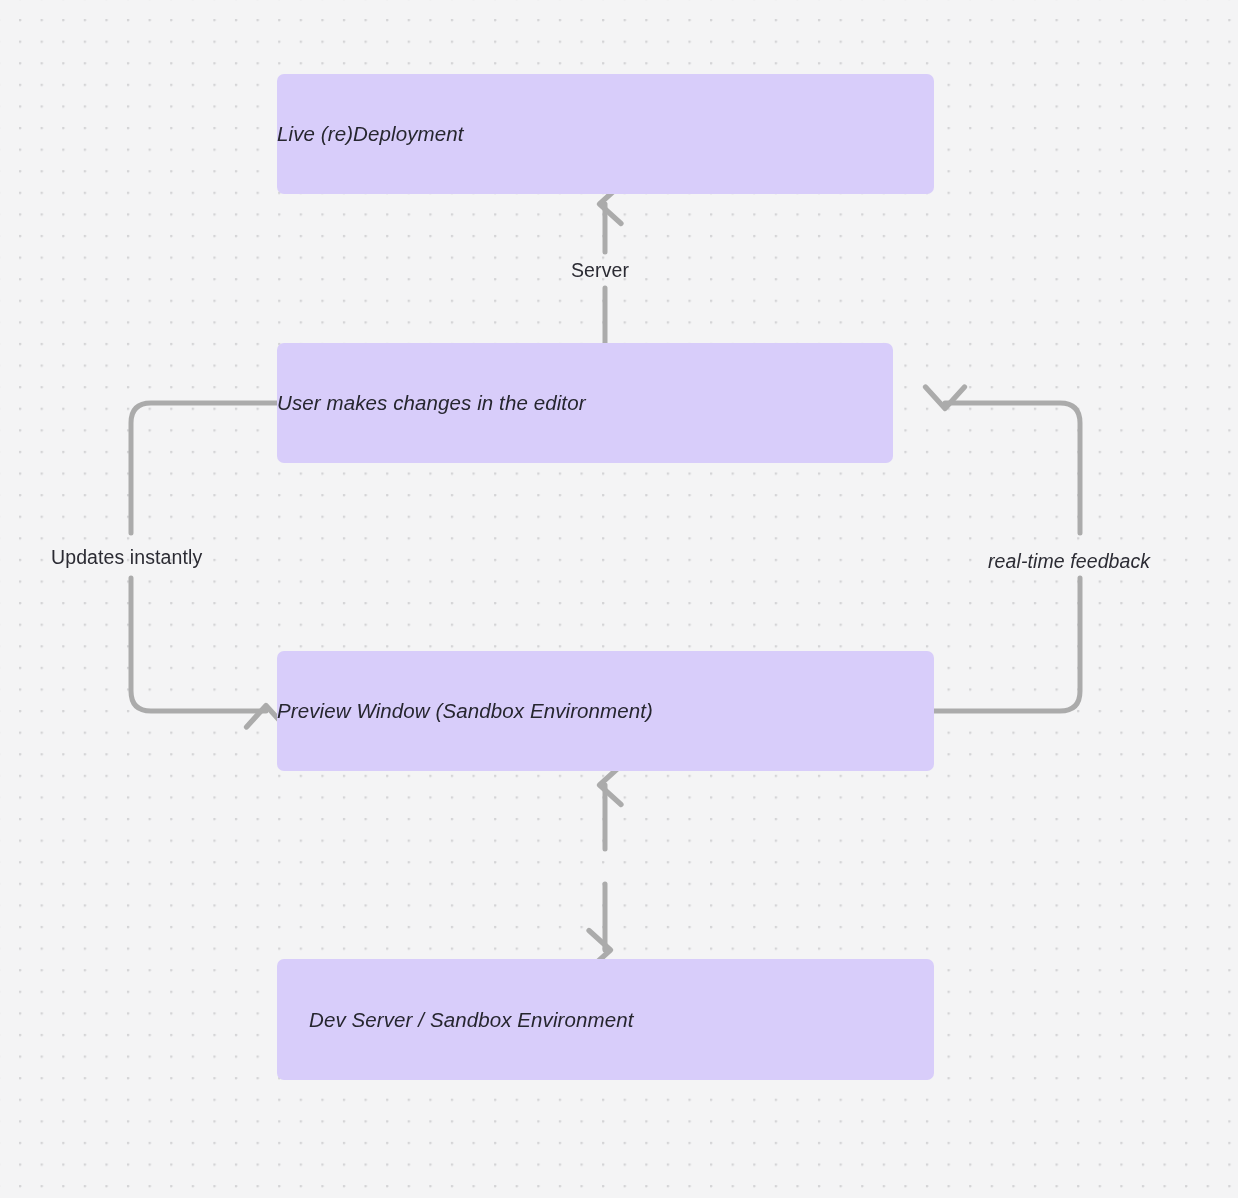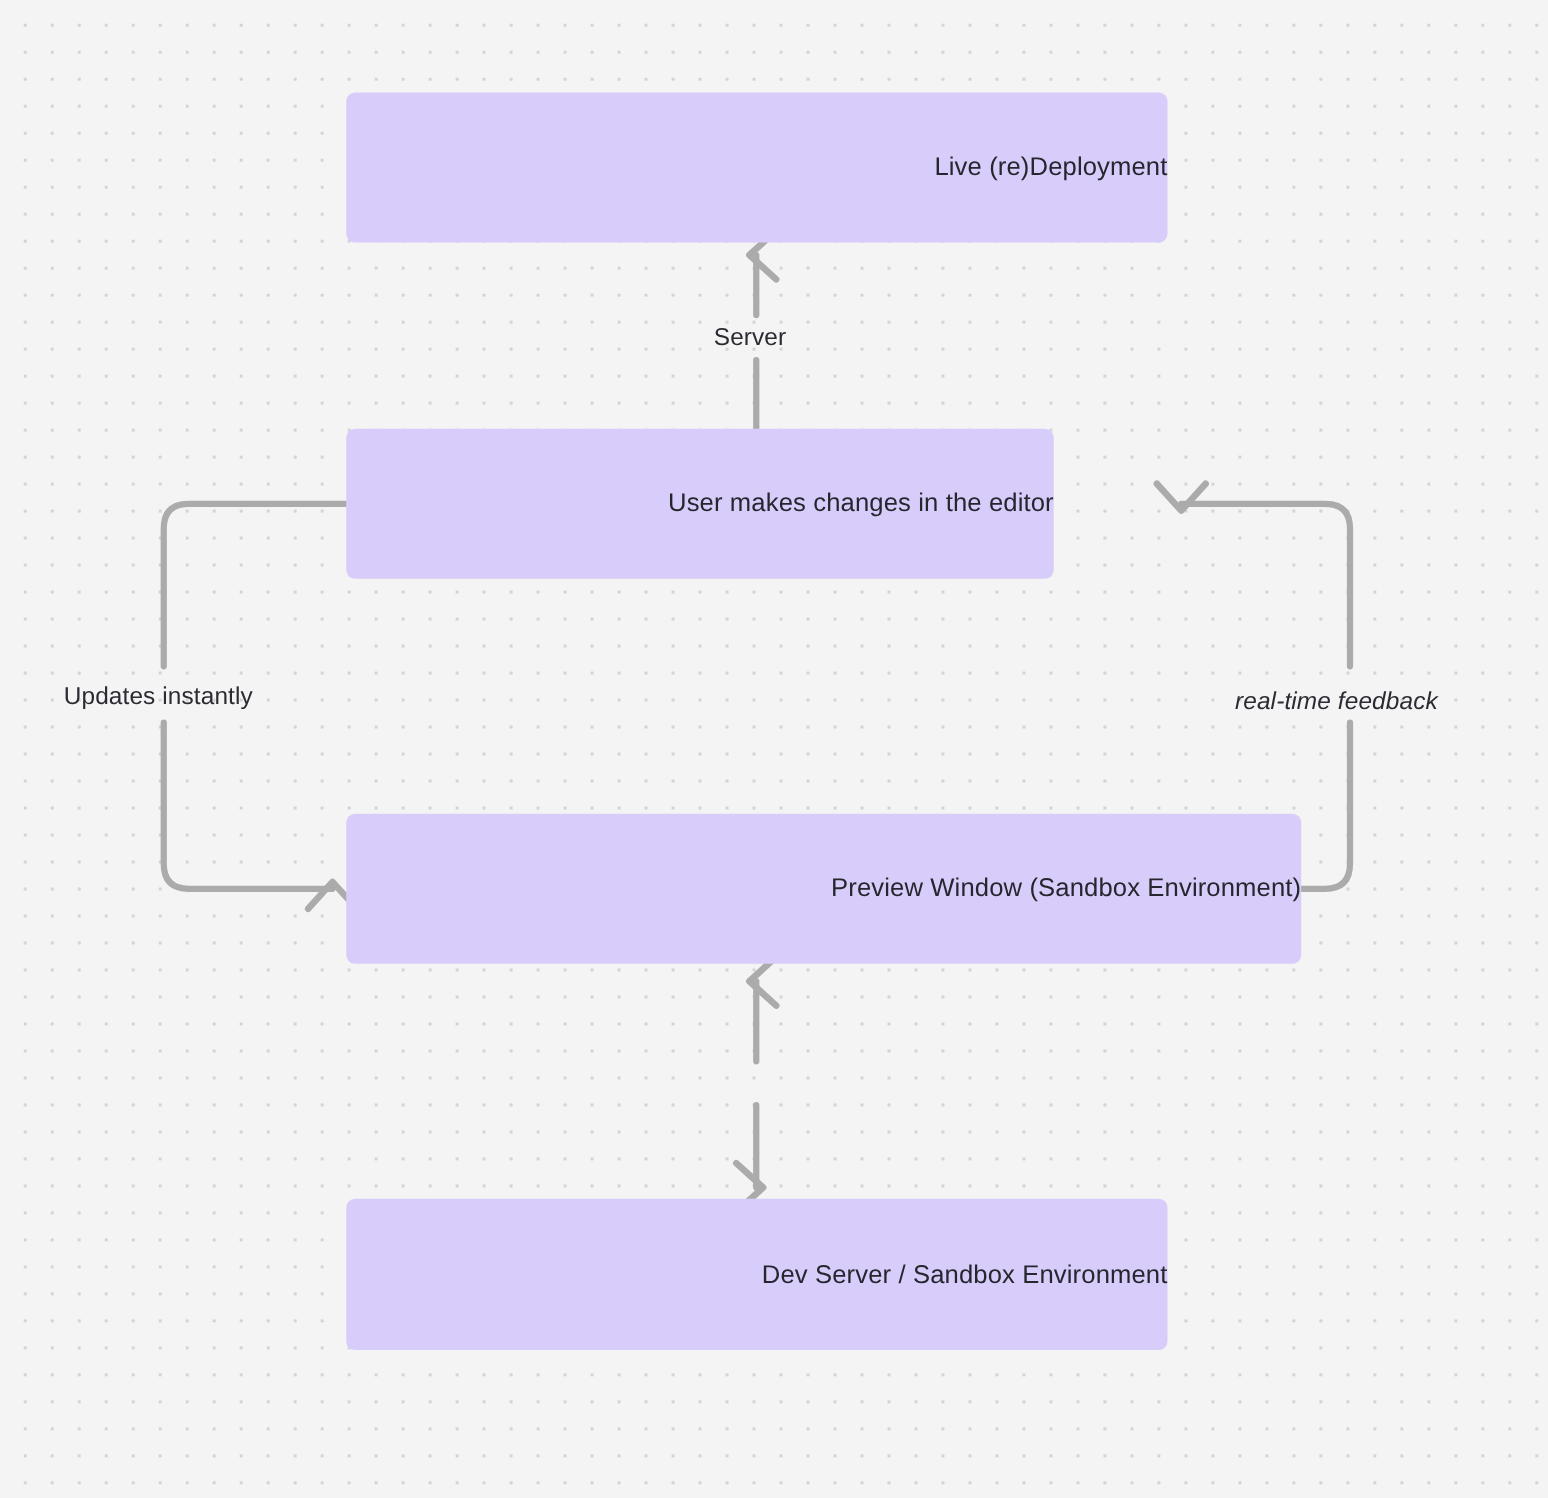--- a/index.html
+++ b/index.html
@@ -29,21 +29,22 @@
     width: 1238px;
     height: 1198px;
     pointer-events: none;
   }
   .node {
     position: absolute;
     box-sizing: border-box;
     border-radius: 7px;
     display: flex;
     align-items: center;
-    justify-content: flex-end;
+    justify-content: flex-start;
+    font-style: italic;
   }
   .node-label {
     font-size: 20.5px;
     color: #26262f;
     letter-spacing: 0.1px;
     text-align: center;
     line-height: 1.25;
     white-space: nowrap;
   }
   .edge-label {
@@ -88,25 +89,25 @@
     <g>
       <line x1="605" y1="849" x2="605" y2="785" stroke="#ababab" stroke-width="5" stroke-linecap="round" marker-end="url(#arrowHead)"></line>
       <line x1="605" y1="884" x2="605" y2="950" stroke="#ababab" stroke-width="5" stroke-linecap="round" marker-end="url(#arrowHead)"></line>
     </g>
   </svg>
 
   <div class="node" style="left:277px; top:74px; width:657px; height:120px; background:#d8cdfa;">
     <span class="node-label">Live (re)Deployment</span>
   </div>
 
-  <div class="node" style="left:277px; top:343px; width:566px; height:120px; background:#d8cdfa;">
+  <div class="node" style="left:277px; top:343px; width:616px; height:120px; background:#d8cdfa;">
     <span class="node-label">User makes changes in the editor</span>
   </div>
 
-  <div class="node" style="left:277px; top:651px; width:764px; height:120px; background:#d8cdfa;">
+  <div class="node" style="left:277px; top:651px; width:657px; height:120px; background:#d8cdfa;">
     <span class="node-label">Preview Window (Sandbox Environment)</span>
   </div>
 
   <div class="node" style="left:277px; top:959px; width:657px; height:121px; background:#d8cdfa;padding-left:32px;">
     <span class="node-label">Dev Server / Sandbox Environment</span>
   </div>
 
   <div class="edge-label" style="left:571px; top:261px;">Server</div>
 
   <div class="edge-label" style="left:51px; top:548px;">Updates instantly</div>

